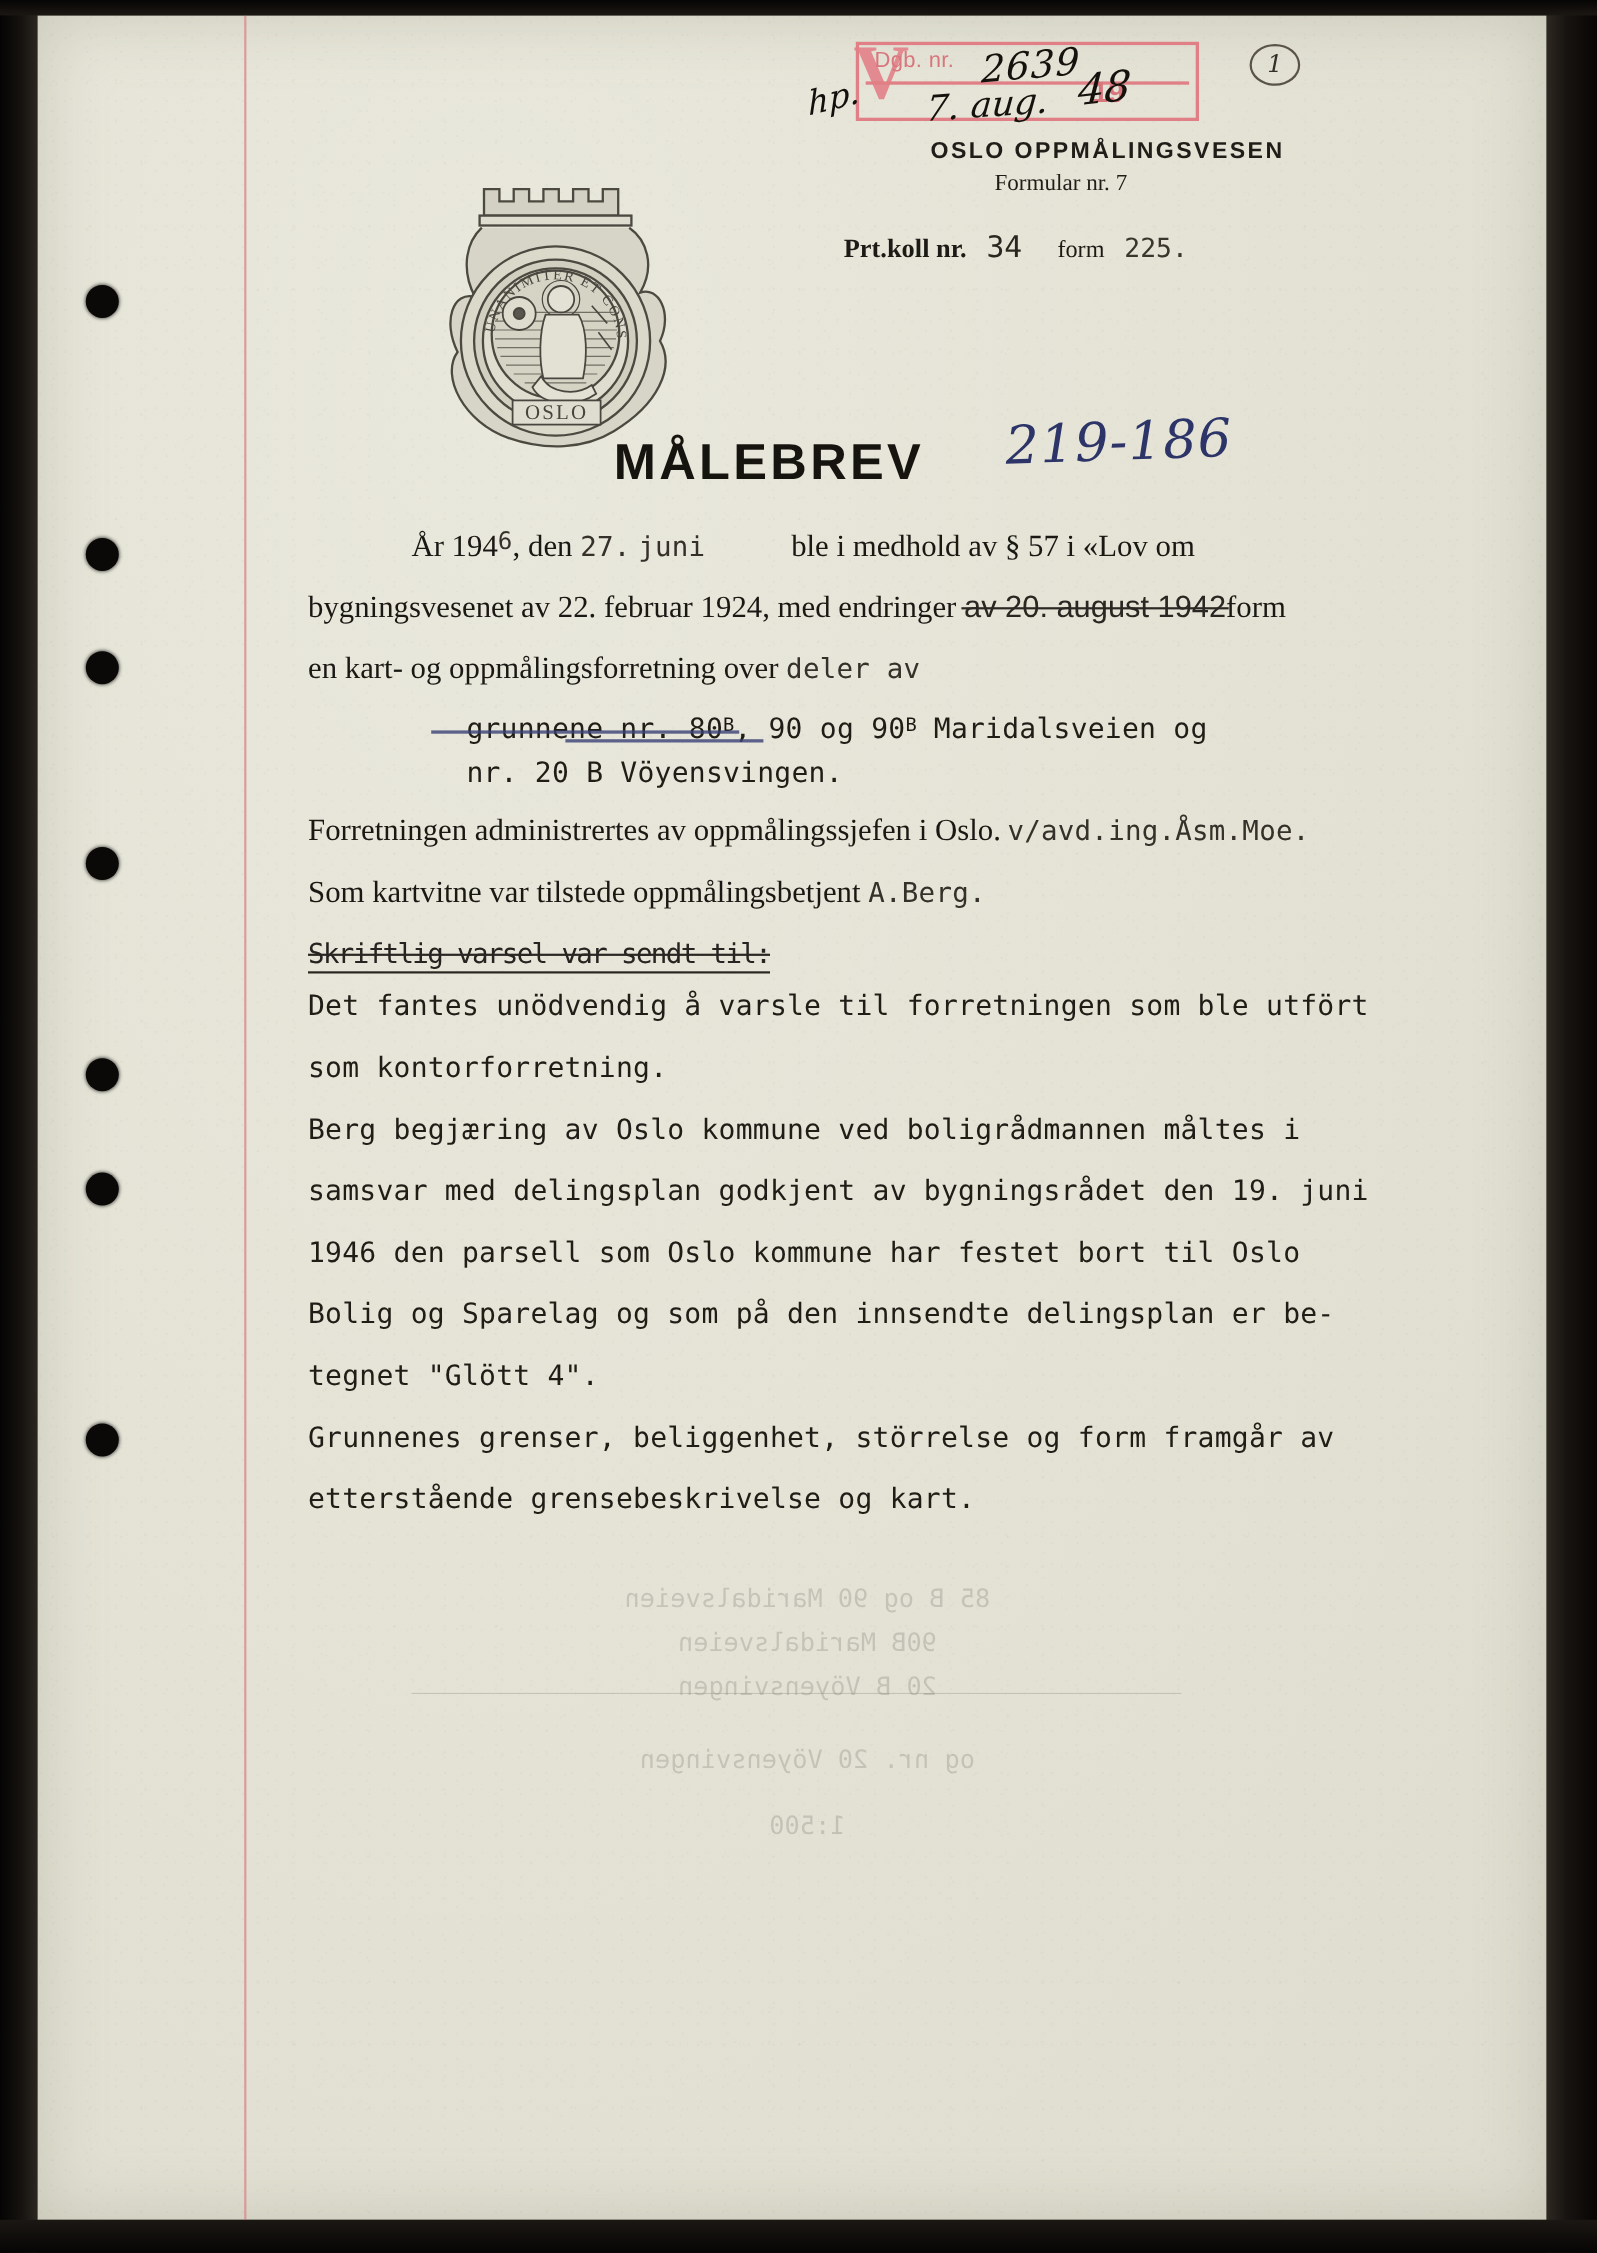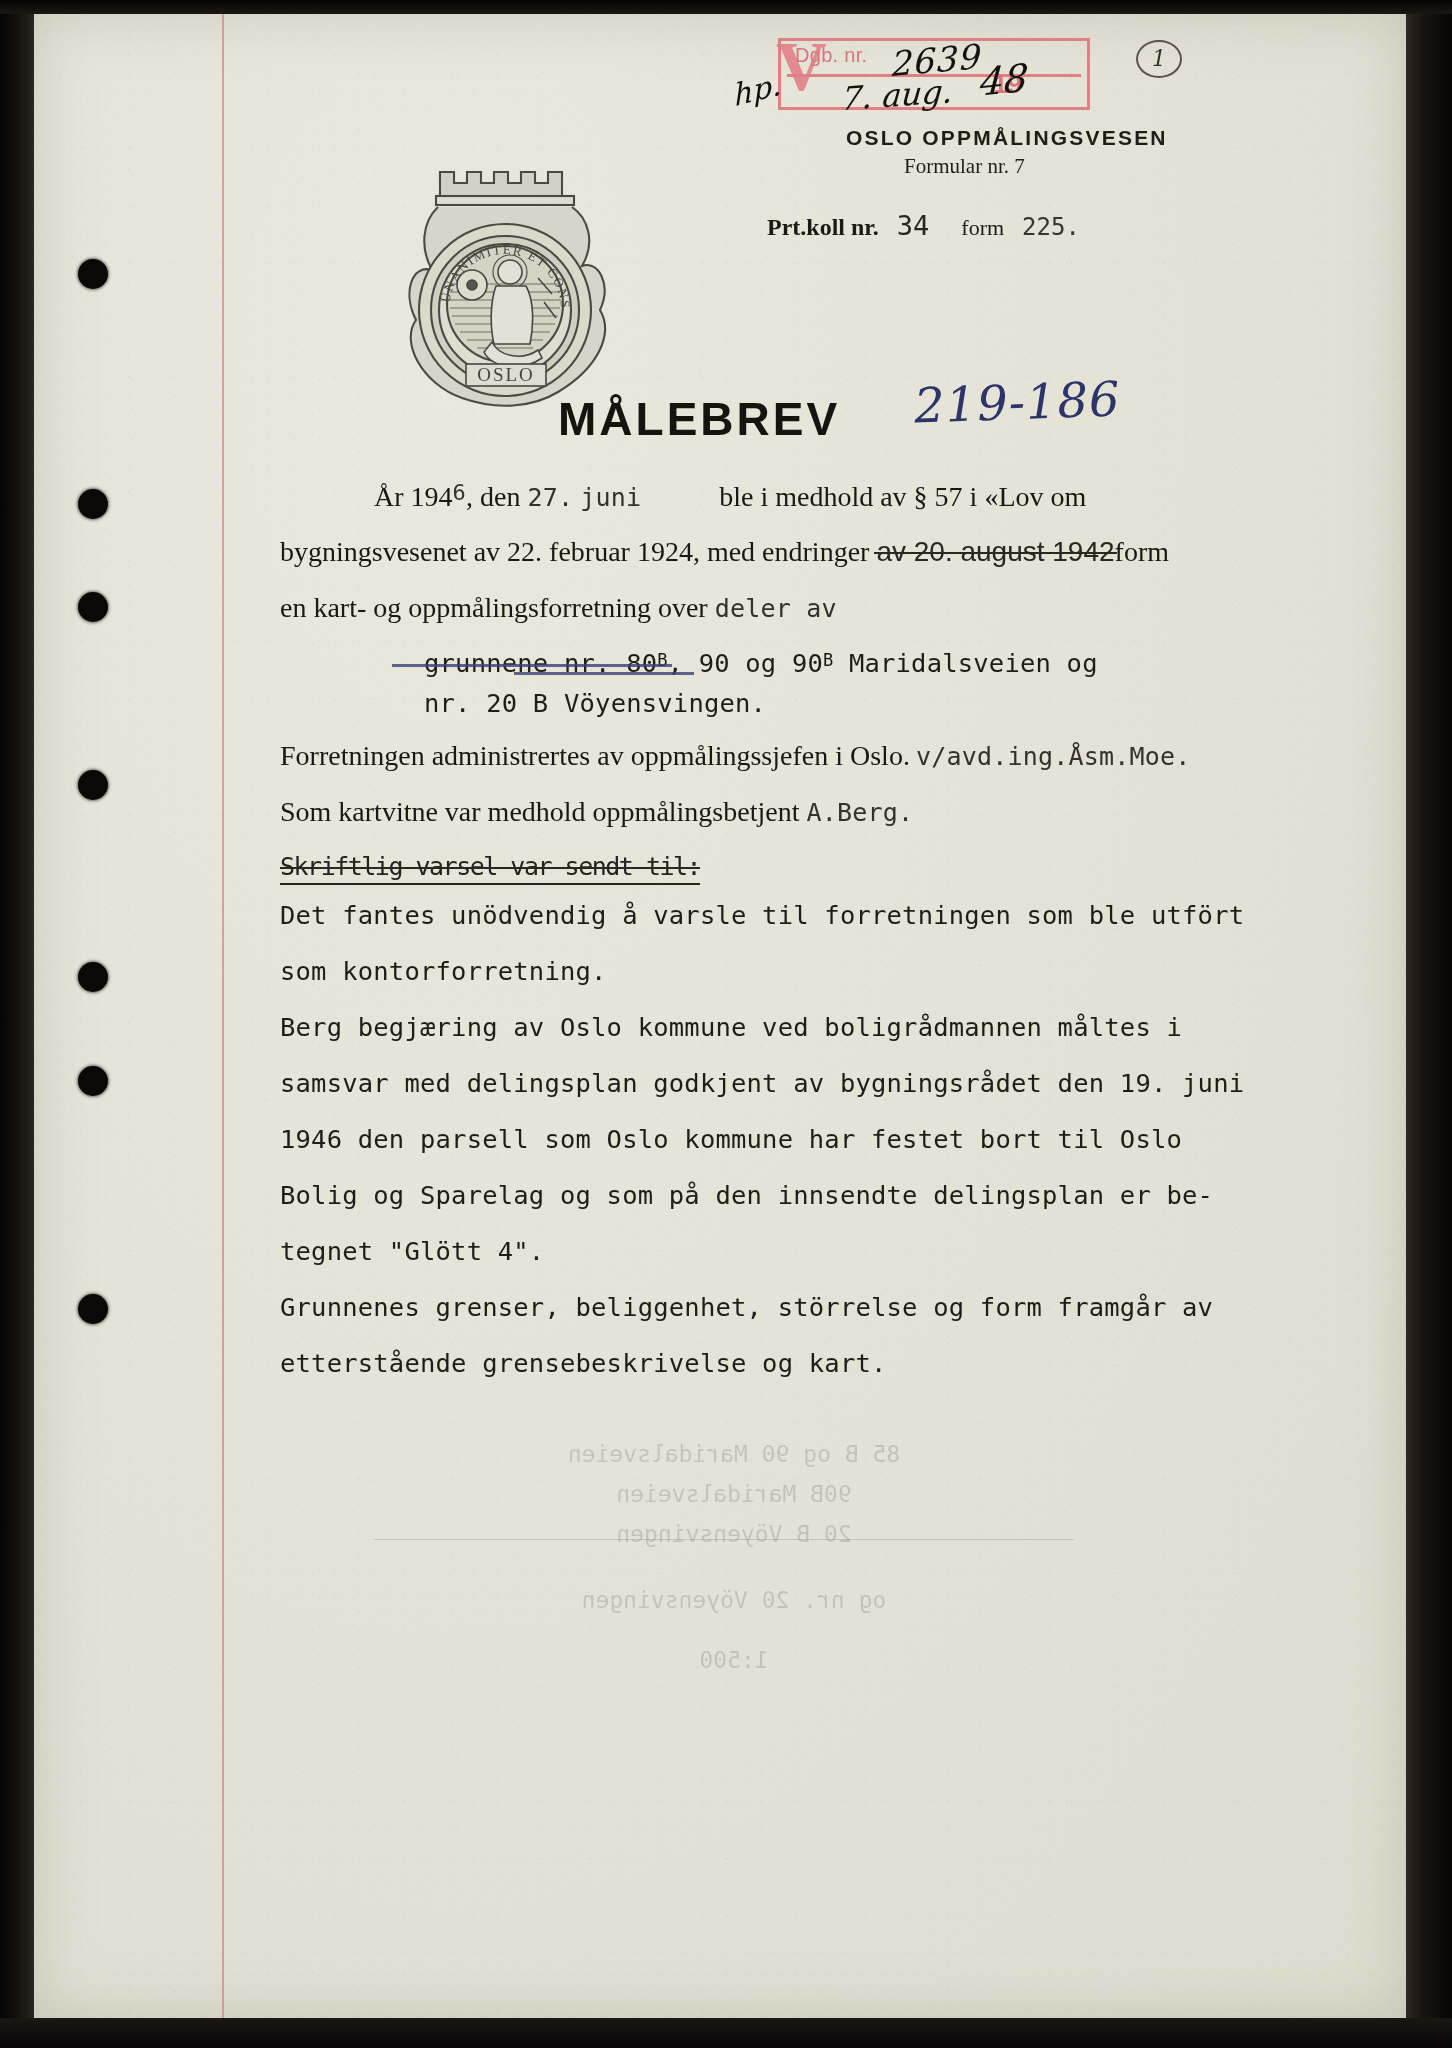--- a/index.html
+++ b/index.html
@@ -466,21 +466,21 @@
 
       <div class="line" style="padding-left:178px;height:52px;">
         <span class="tw-dark">nr. 20 B Vöyensvingen.</span>
       </div>
 
       <div class="line" style="padding-left:34px;">
         <span class="pr">Forretningen administrertes av oppmålingssjefen i Oslo.</span><span class="tw" style="padding-left:6px;">v/avd.ing.Åsm.Moe.</span>
       </div>
 
       <div class="line" style="padding-left:34px;">
-        <span class="pr">Som kartvitne var medhold oppmålingsbetjent </span><span class="tw">A.Berg.</span>
+        <span class="pr">Som kartvitne var tilstede oppmålingsbetjent </span><span class="tw">A.Berg.</span>
       </div>
 
       <div class="line" style="padding-left:34px;height:48px;">
         <span class="struck">Skriftlig varsel var sendt til:</span>
       </div>
 
       <div class="line" style="padding-left:34px;">
         <span class="tw-dark">Det fantes unödvendig å varsle til forretningen som ble utfört</span>
       </div>
       <div class="line" style="padding-left:34px;">

